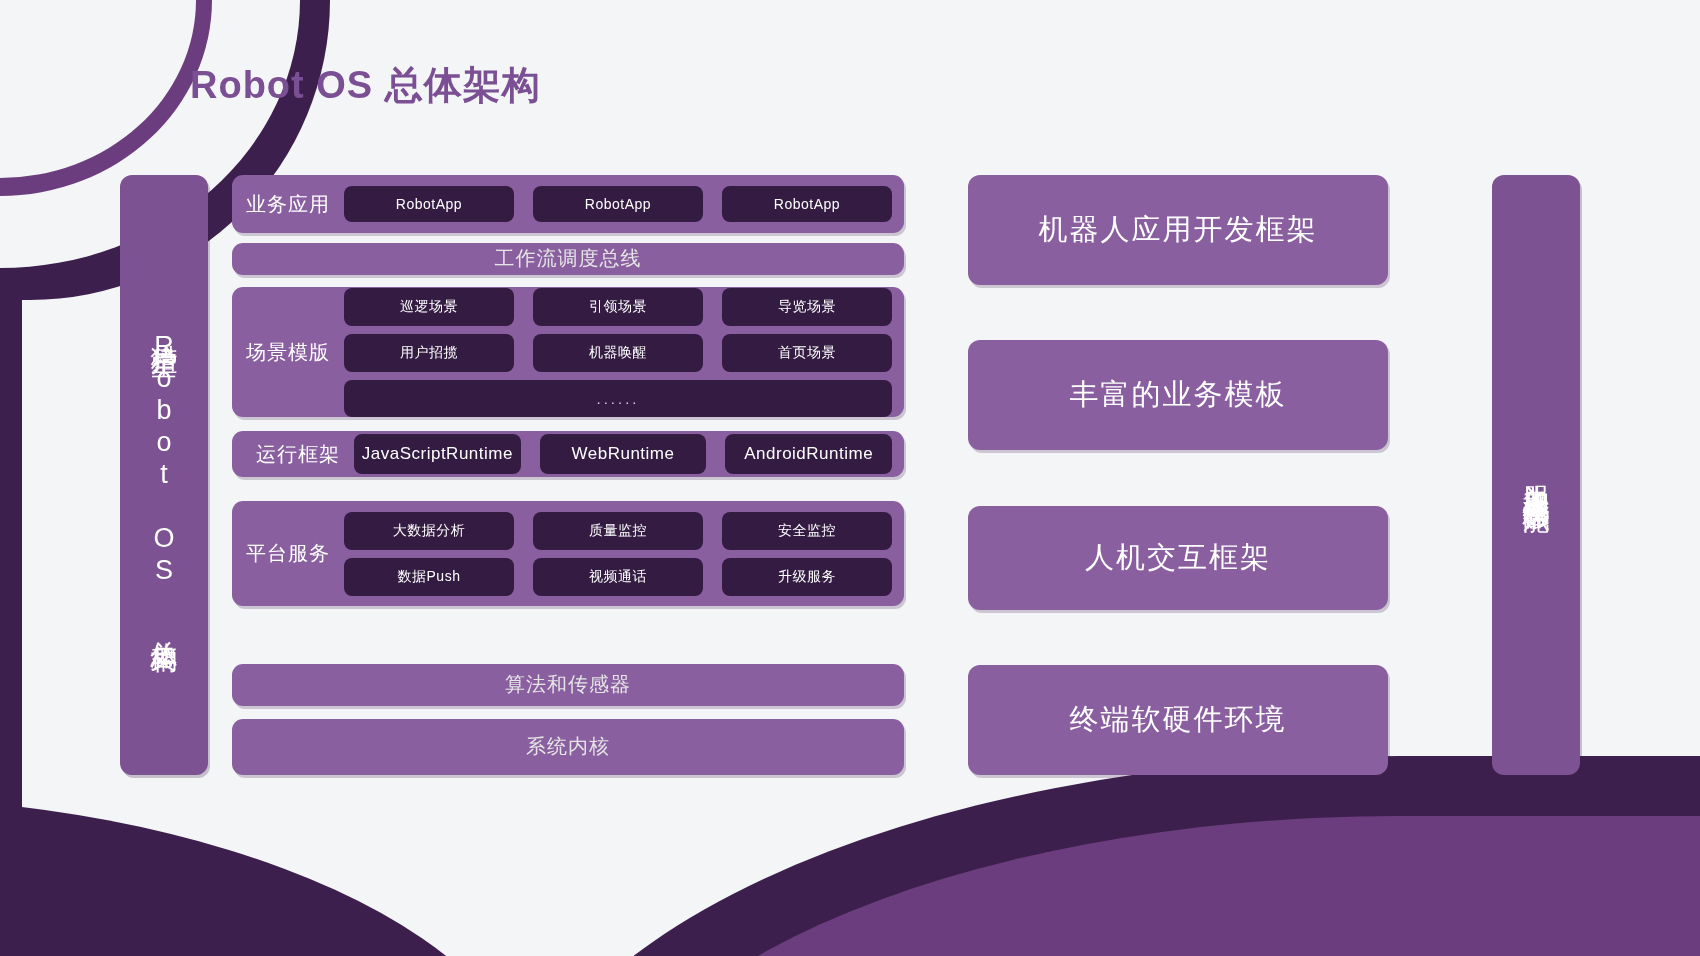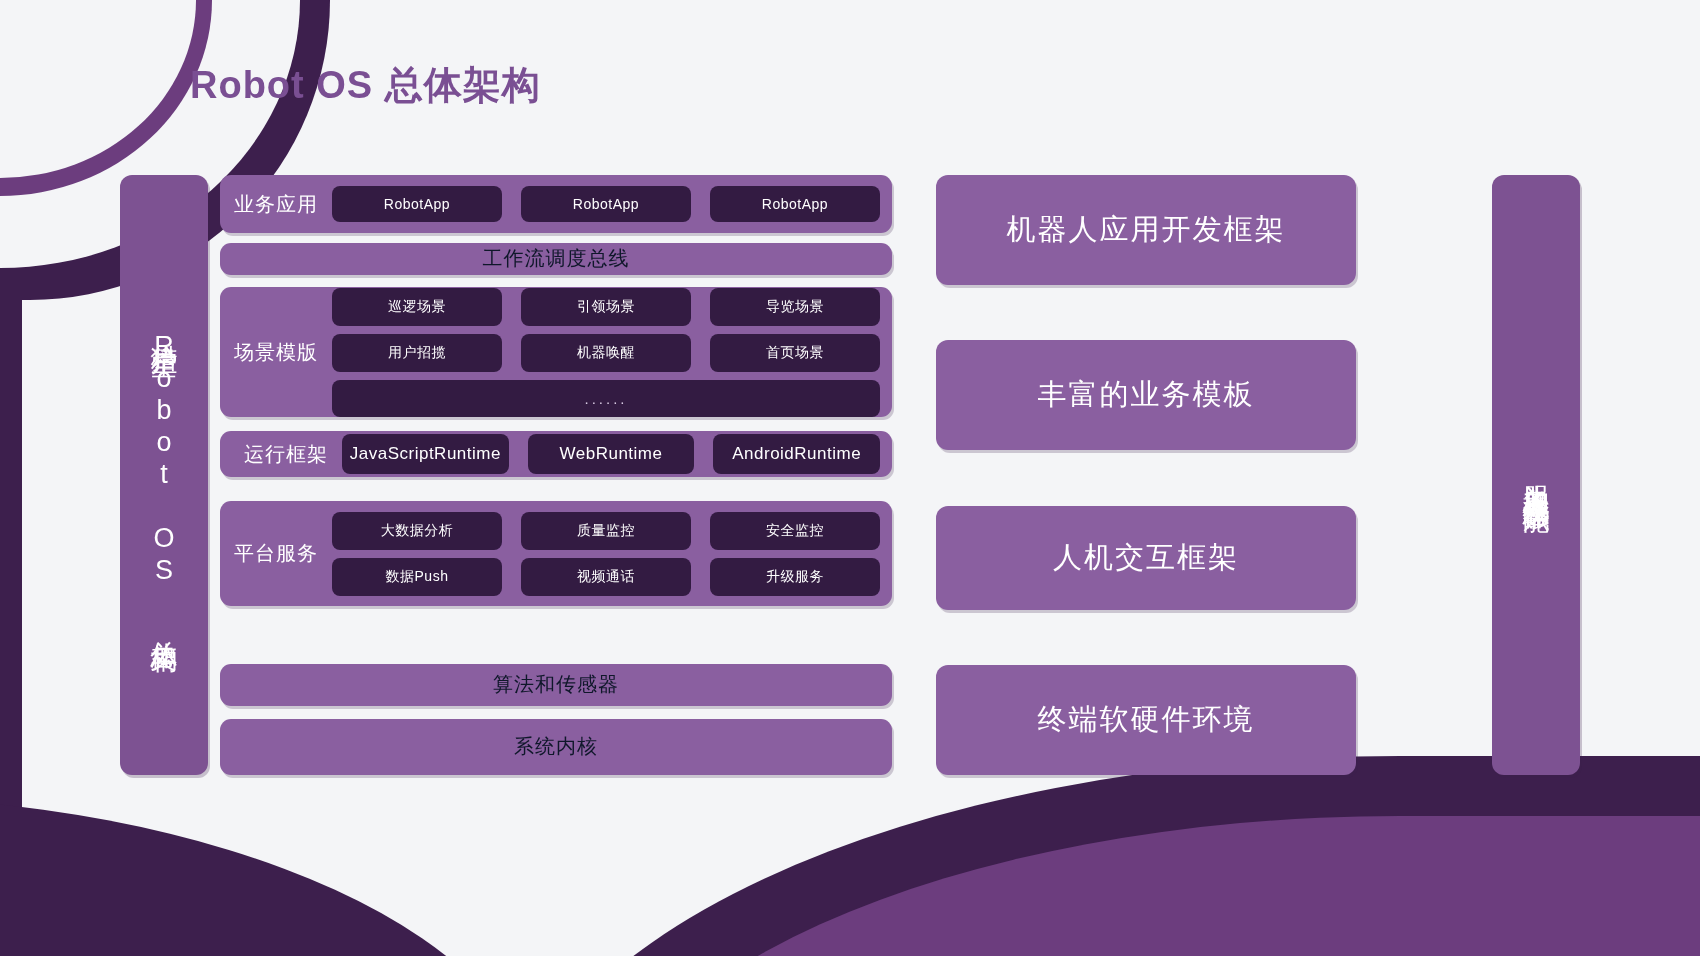--- a/index.html
+++ b/index.html
@@ -105,21 +105,21 @@
     color: #ffffff;
     font-size: 27px;
     letter-spacing: 2px;
     line-height: 1.12;
     text-align: center;
     white-space: nowrap;
   }
 
   
   .stack {
-    position: absolute; left: 100px; top: 0;
+    position: absolute; left: 112px; top: 0;
     width: 672px; height: 600px;
     display: flex; flex-direction: column;
   }
   .band {
     background: #8a5fa0;
     border-radius: 11px;
     display: flex; align-items: center;
     box-shadow: 2px 3px 0 rgba(61,31,77,0.22);
   }
   .band-label {
@@ -150,31 +150,31 @@
     font-size: 14px;
     padding: 10px 2px;
     letter-spacing: 0.5px;
     white-space: nowrap;
     overflow: hidden;
   }
   .chip.small { font-size: 17px; }
   .chip.ellipsis { letter-spacing: 3px; font-size: 15px; color: #d9cbe3; }
   .barfull {
     background: #8a5fa0;
-    color: #0f172a;
+    color: #e5e5e5;
     border-radius: 11px;
     display: flex; align-items: center; justify-content: center;
     font-size: 20px;
     letter-spacing: 1px;
     box-shadow: 2px 3px 0 rgba(61,31,77,0.22);
   }
 
   
   .features {
-    position: absolute; left: 816px; top: 0;
+    position: absolute; left: 848px; top: 0;
     width: 420px; height: 600px;
     display: flex; flex-direction: column; justify-content: space-between;
   }
   .feature {
     background: #8a5fa0;
     border-radius: 12px;
     color: #ffffff;
     display: flex; align-items: center; justify-content: center;
     font-size: 29px;
     letter-spacing: 2px;

